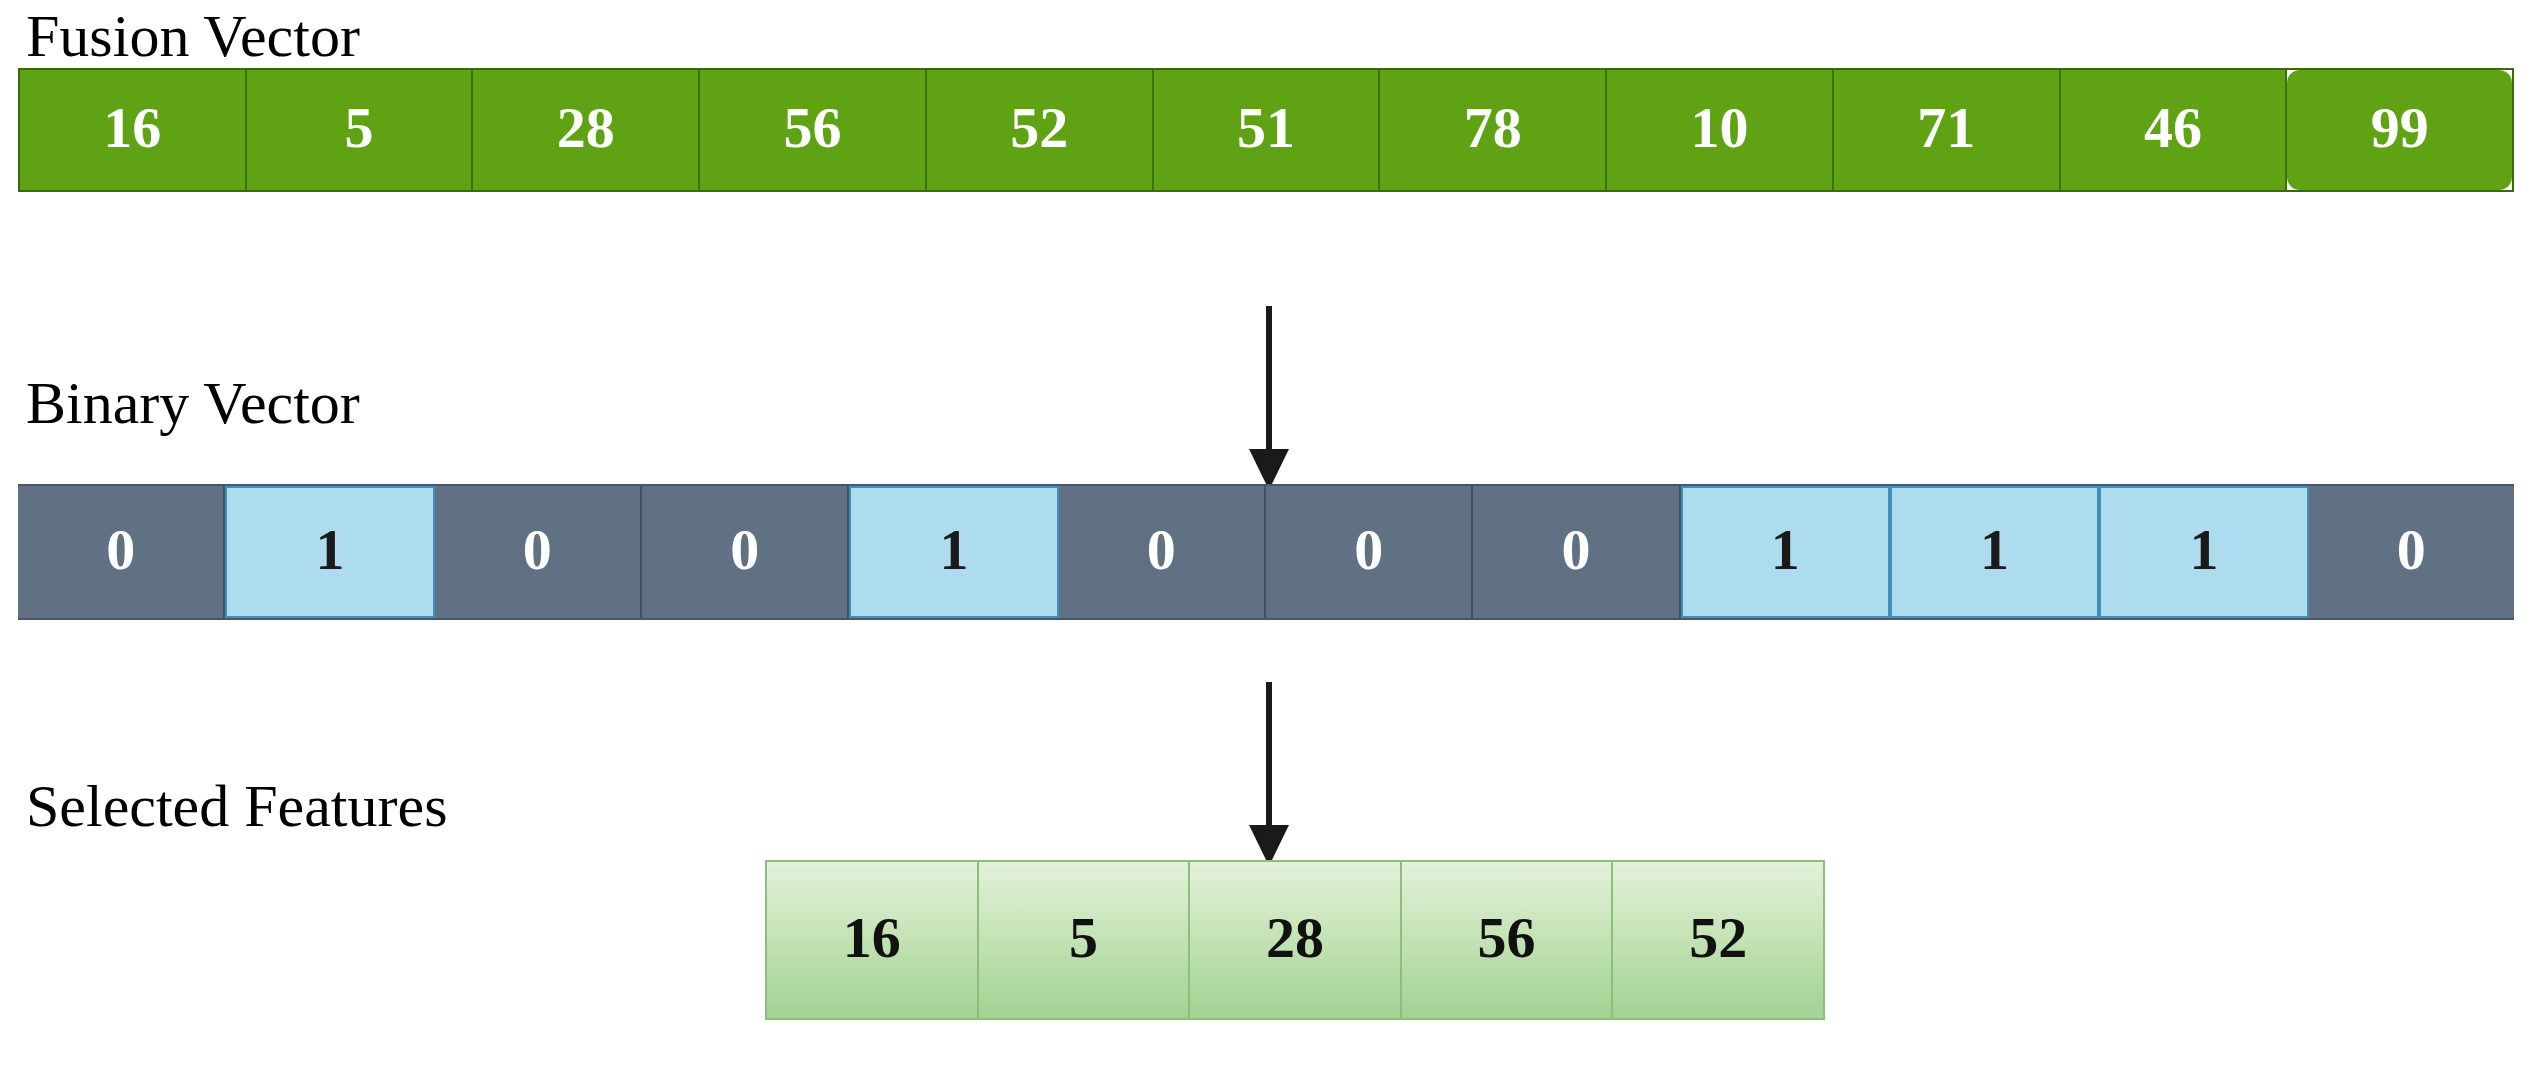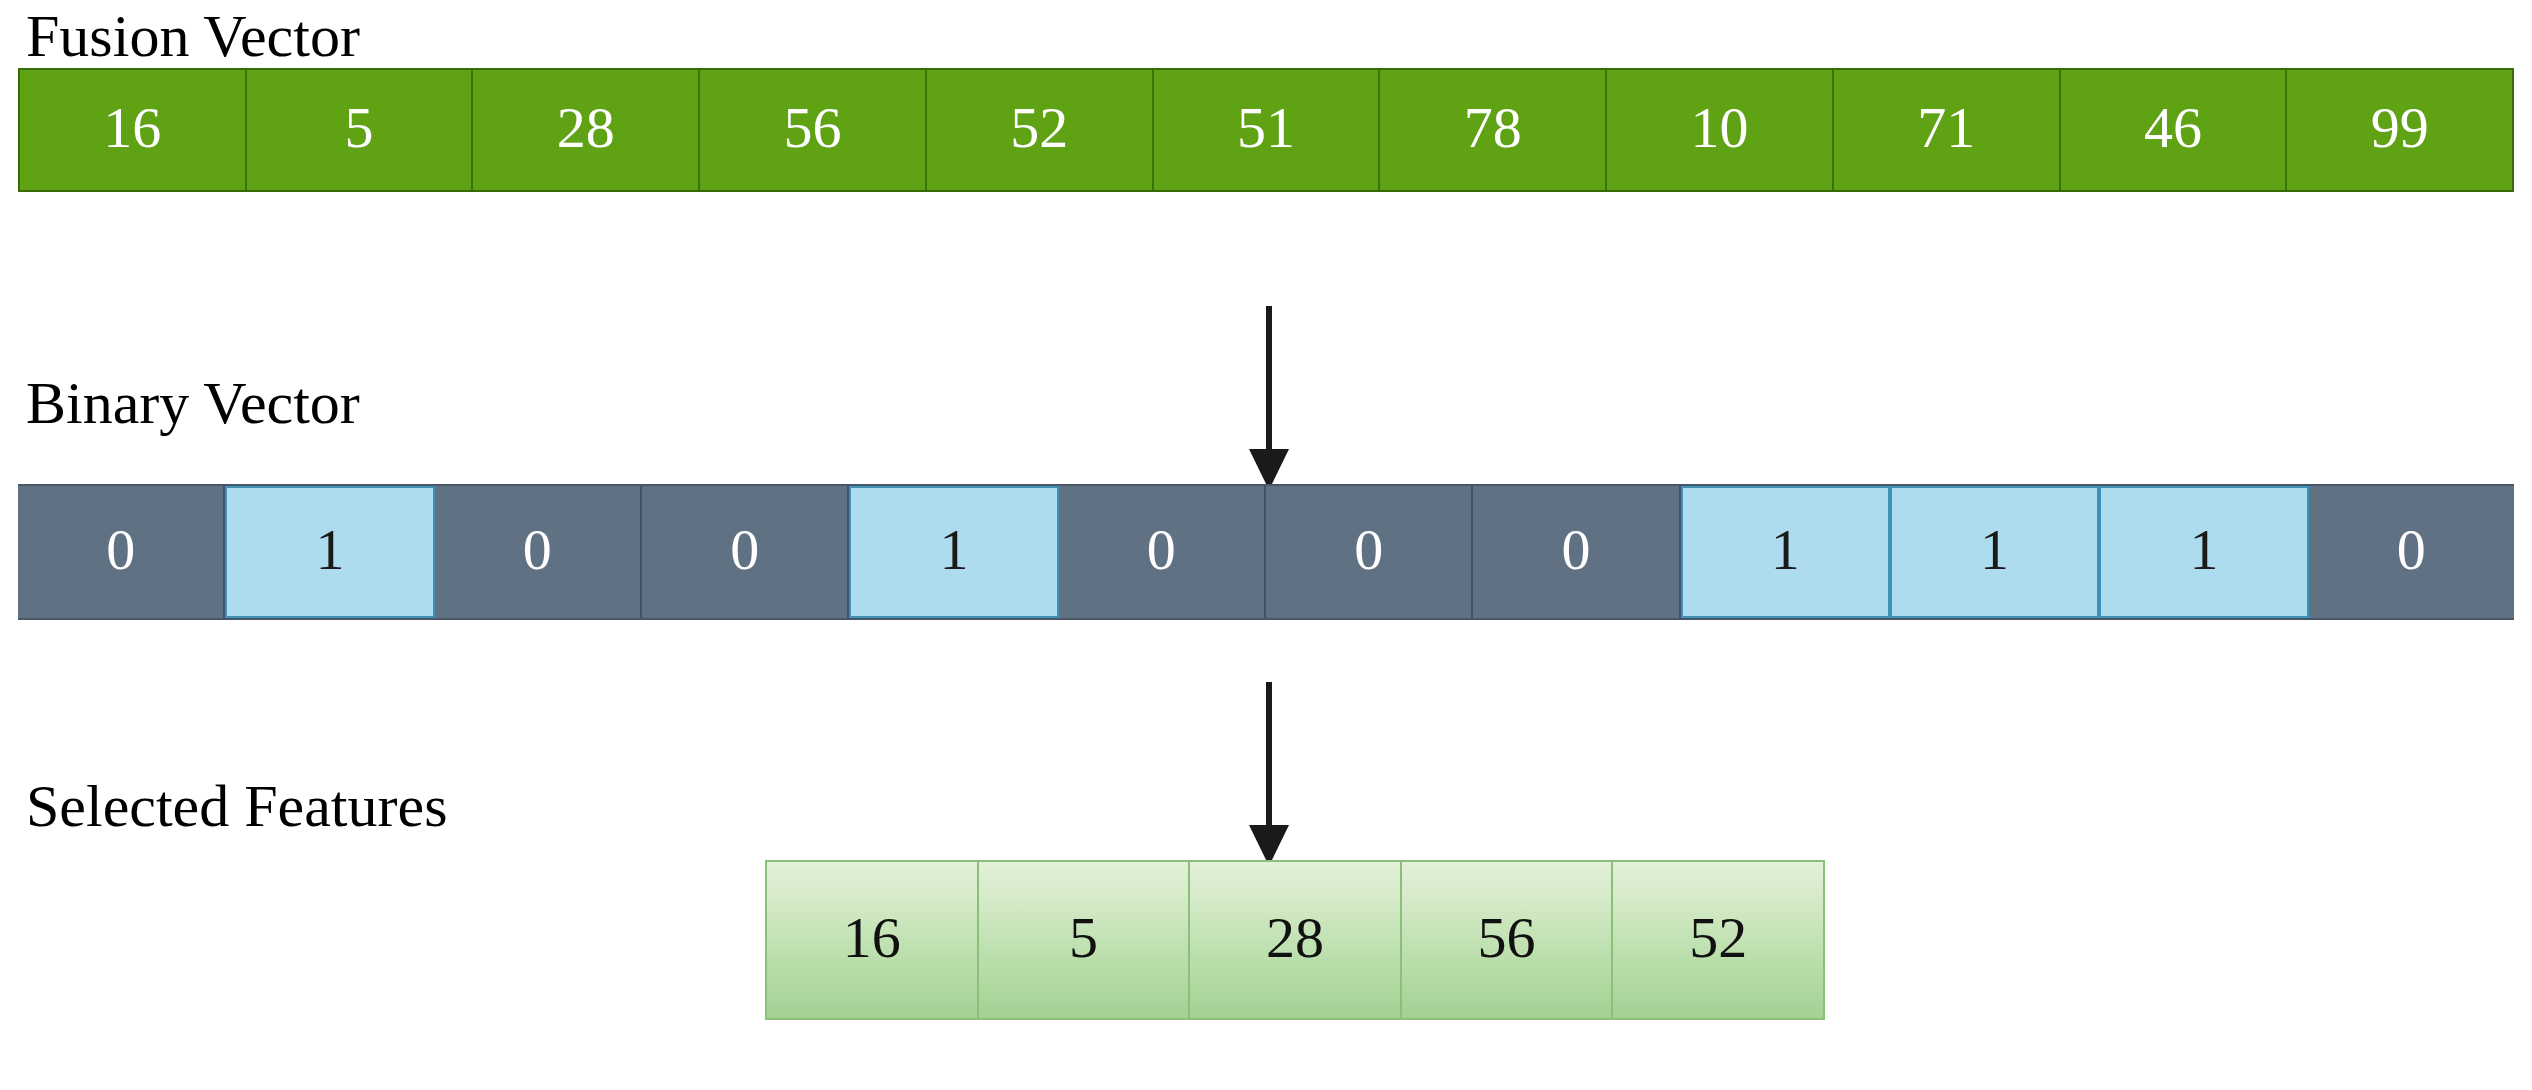--- a/index.html
+++ b/index.html
@@ -34,20 +34,21 @@
   }
   .label-fusion   { left: 26px;  top: 6px; }
   .label-binary   { left: 26px;  top: 373px; }
   .label-selected { left: 26px;  top: 776px; }
 
   
   .row {
     position: absolute;
     display: flex;
     box-sizing: border-box;
+    font-weight: bold;
   }
   .cell {
     box-sizing: border-box;
     display: flex;
     align-items: center;
     justify-content: center;
     font-family: "Liberation Serif", "DejaVu Serif", serif;
     line-height: 1;
   }
 
@@ -60,21 +61,21 @@
     border: 2px solid #386A07;
   }
   .row-fusion .cell {
     flex: 1 1 0;
     background: #5FA315;
     border-right: 2px solid #3C7309;
     color: #FFFFFF;
     font-size: 58px;
     padding-bottom: 4px;
   }
-  .row-fusion .cell:last-child { border-right: none; }
+  .row-fusion .cell:last-child { border-right: none; border-radius: 13px; }
 
   
   .row-binary {
     left: 18px;
     top: 484px;
     width: 2496px;
     height: 136px;
     border-top: 2px solid #46586A;
     border-bottom: 2px solid #46586A;
   }

